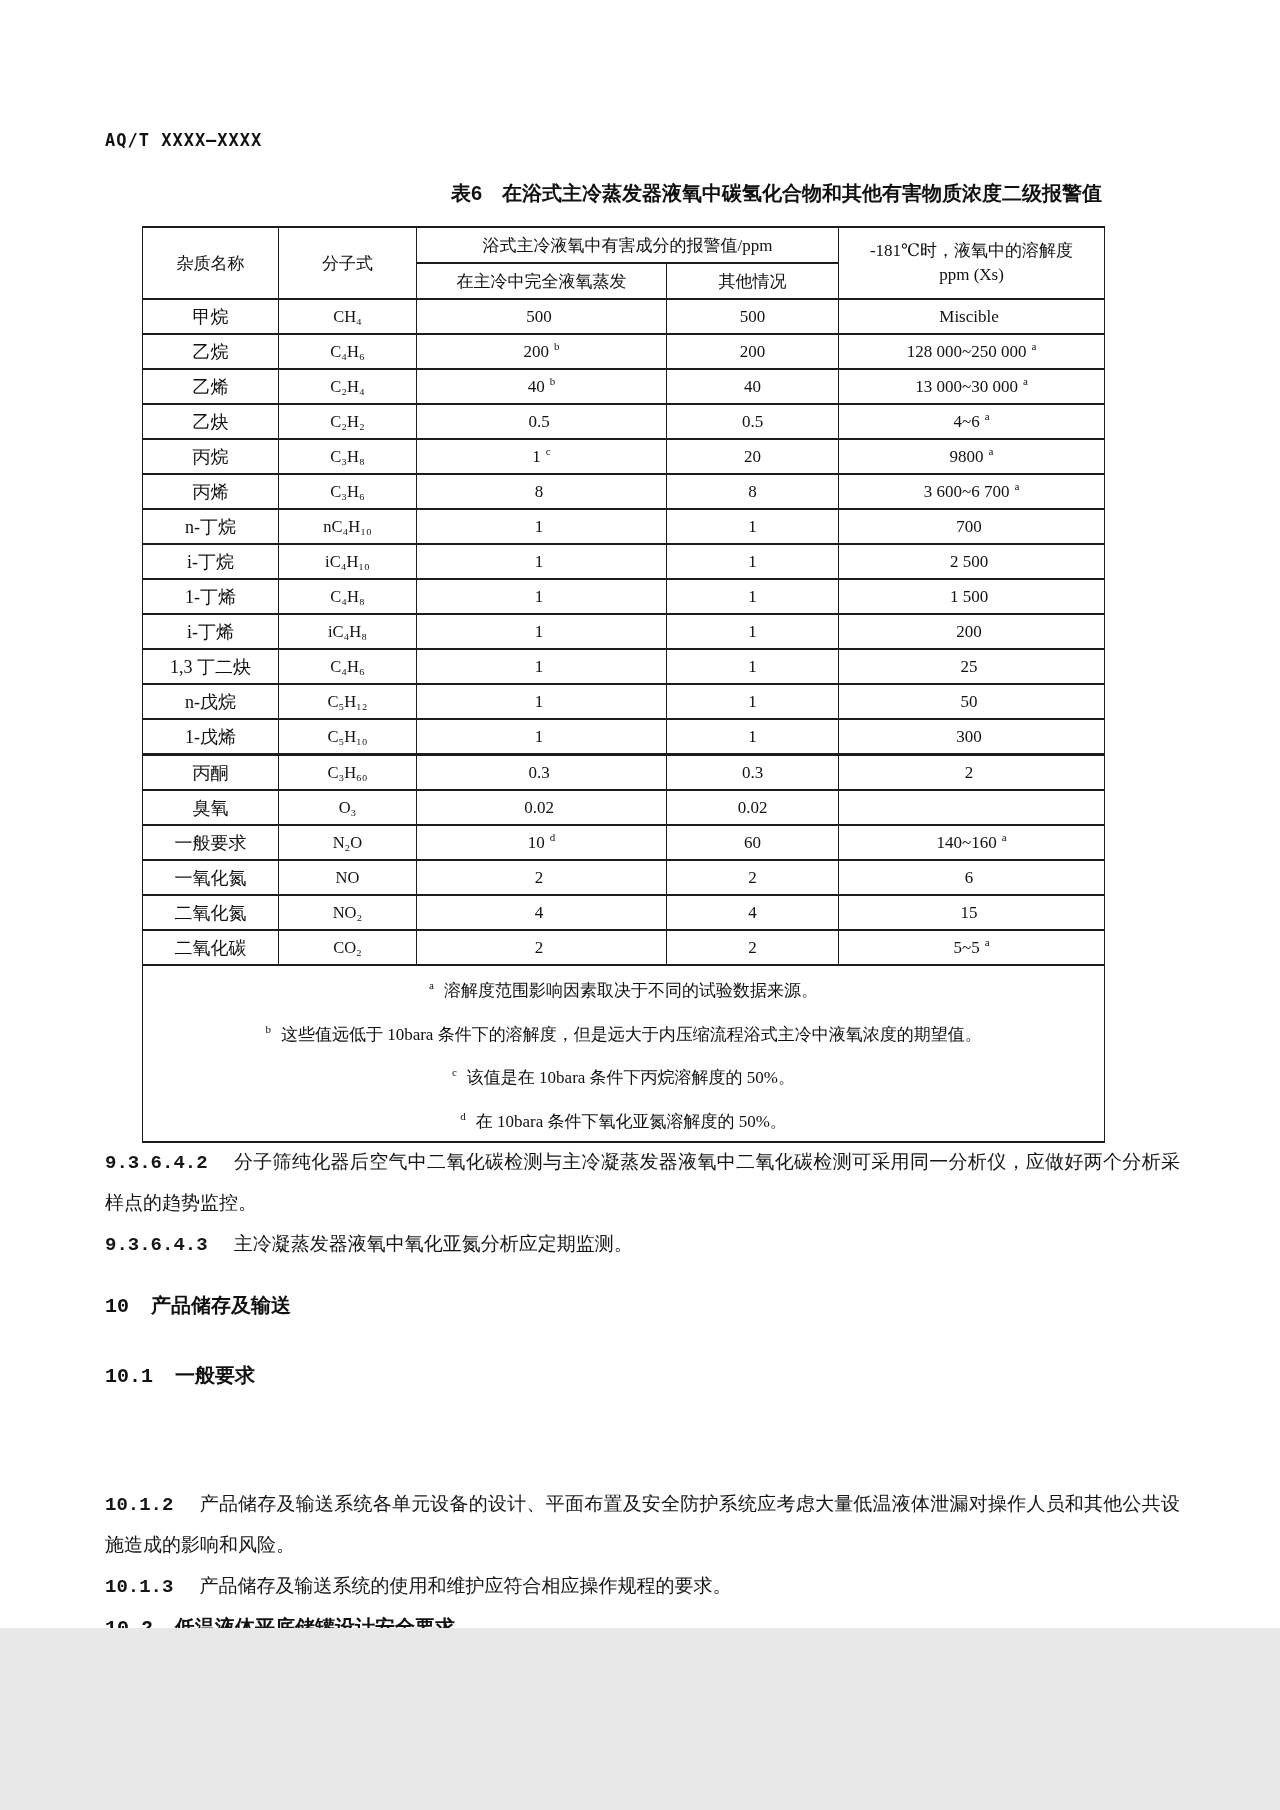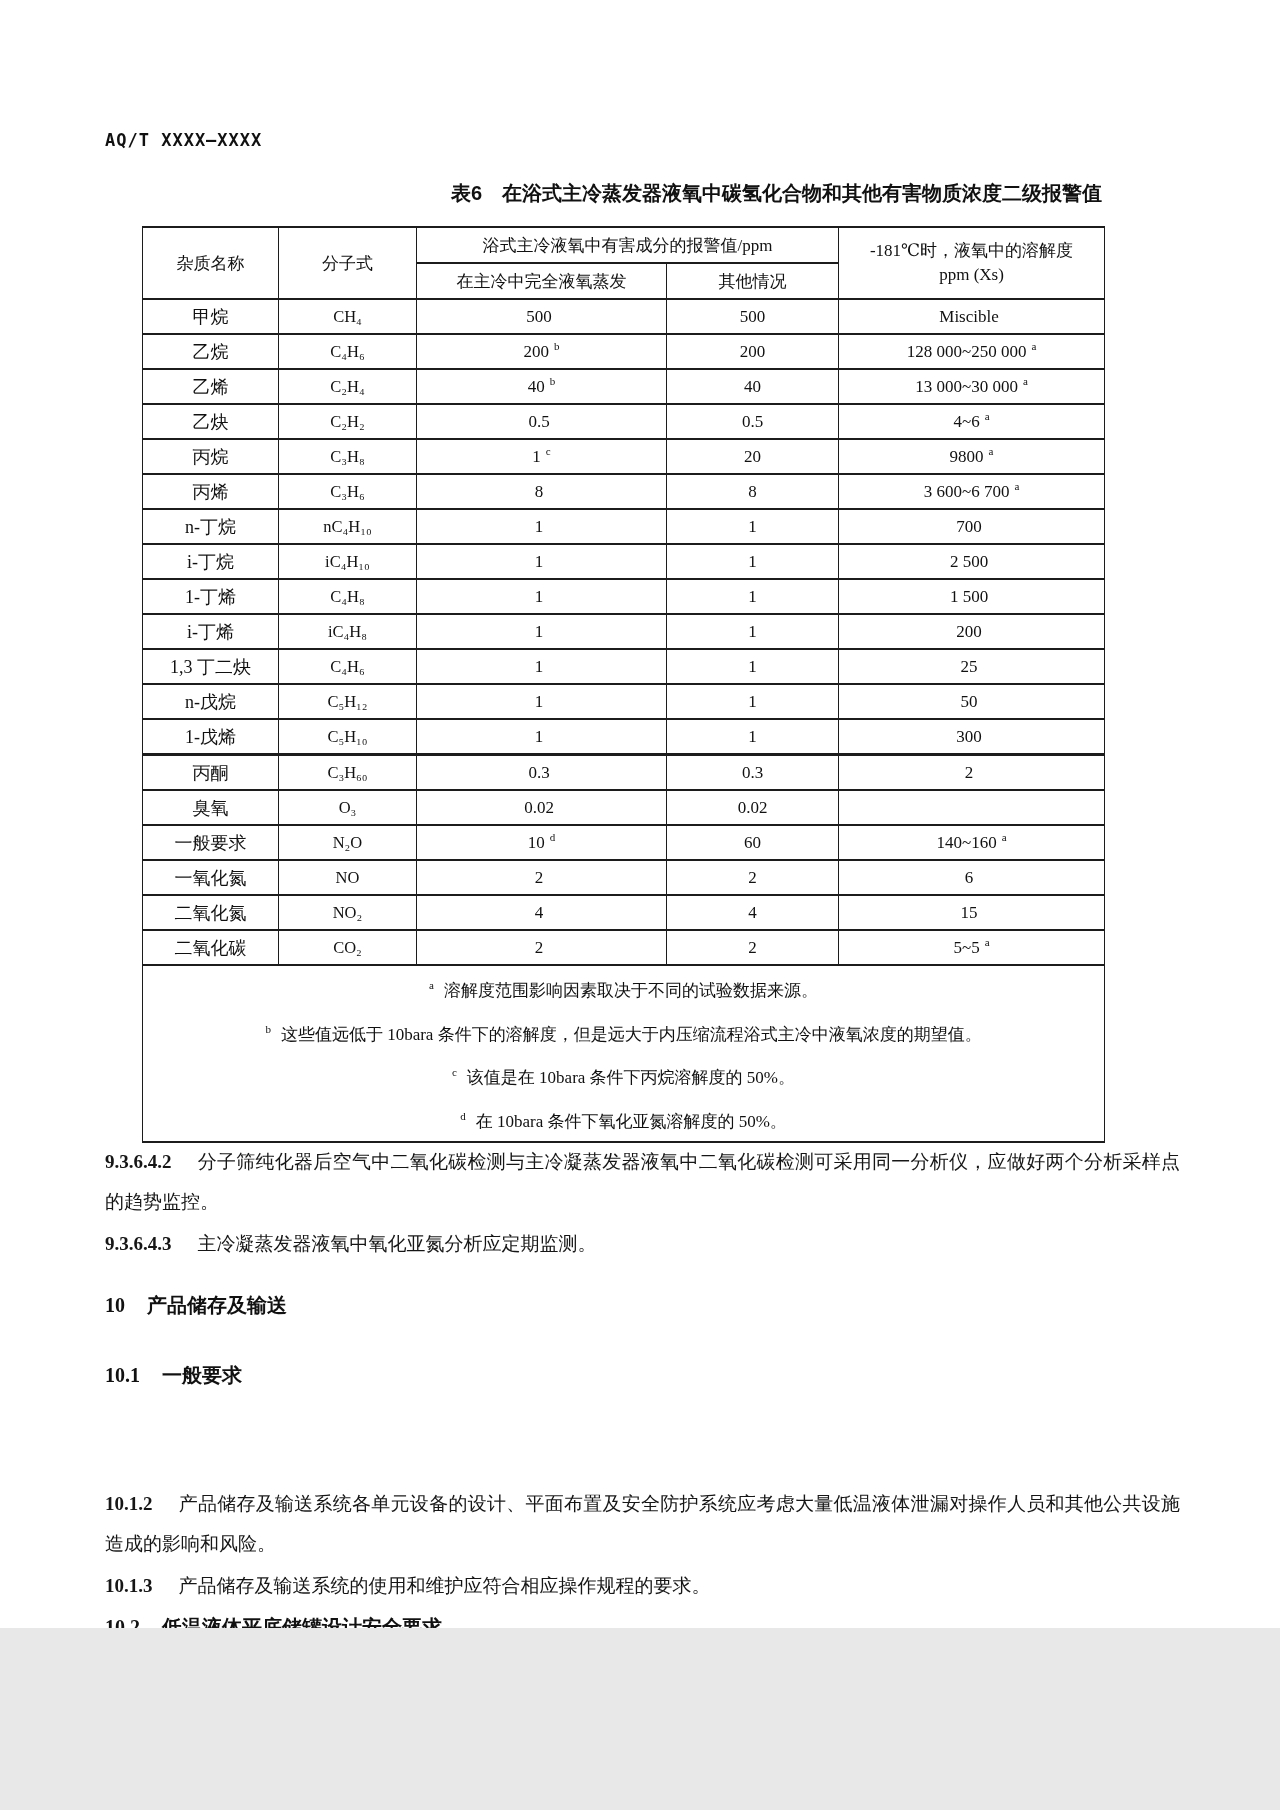--- a/index.html
+++ b/index.html
@@ -36,21 +36,21 @@
   table.t6 tbody.data tr:nth-of-type(14) td{border-top-width:3.5px;}
   sup.mk{font-size:11px;margin-left:5px;line-height:0;}
   td.fncell{text-align:left;padding:10px 20px 12px 38px;}
   .fn{font-size:17px;line-height:38px;color:#111;}
   .fn .fn-marker{font-size:11px;vertical-align:super;margin-right:10px;}
   .clause{
     position:absolute;left:105px;width:1075px;
     font-size:19px;line-height:40px;text-align:justify;color:#161616;
   }
   .cnum{
-    font-family:Liberation Serif, serif;
+    font-family:Liberation Mono, monospace;
     font-weight:bold;margin-right:26px;white-space:nowrap;
   }
   .heading{
     position:absolute;left:105px;width:1075px;
     font-family:"Liberation Sans","DejaVu Sans",sans-serif;
     font-size:20px;font-weight:bold;color:#111;
   }
   .heading .cnum{margin-right:22px;}
   .page-number{
     position:absolute;left:127px;top:1652px;font-size:18px;color:#222;

